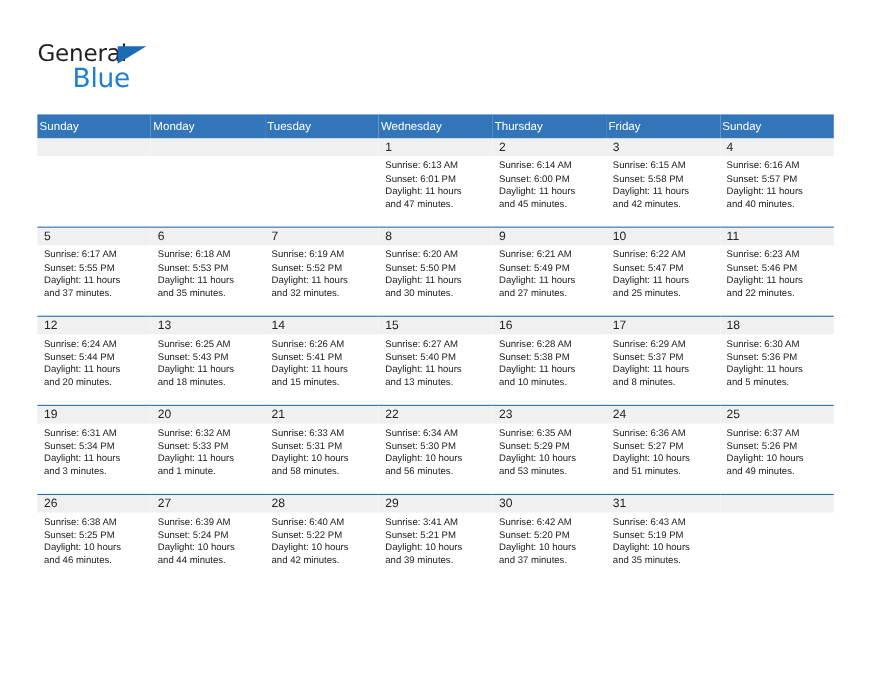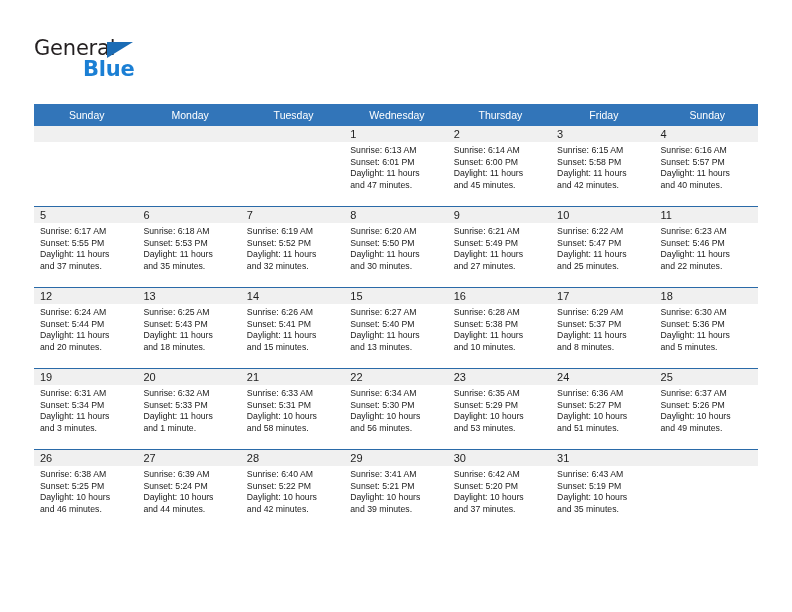--- a/index.html
+++ b/index.html
@@ -52,26 +52,25 @@
     top: 6px;
     width: 0;
     height: 0;
     border-left: 26px solid #1b6cb5;
     border-bottom: 16px solid transparent;
   }
   .logo-blue {
     position: absolute;
     left: 32px;
     top: 21px;
-    font-size: 21px;
+    font-size: 24px;
     letter-spacing: -0.2px;
     color: #1b7fd4;
     font-family: "DejaVu Sans", sans-serif;
-    font-weight: 700;
-    margin-left: 17px;
+    font-weight: 400;
   }
   .title-block {
     position: absolute;
     right: 34px;
     top: 32px;
     text-align: right;
   }
   .cal-title {
     font-size: 26px;
     font-weight: 400;
@@ -95,21 +94,21 @@
     top: 104px;
     width: 724px;
     border-collapse: collapse;
     table-layout: fixed;
   }
   .calendar th {
     background: #3275b9;
     color: #ffffff;
     font-size: 10.5px;
     font-weight: 400;
-    text-align: center;
+    text-align: left;
     padding: 5px 0 5px 2px;
     height: 12px;
     border: none;
   }
   .calendar td {
     vertical-align: top;
     padding: 0;
     border: none;
     border-top: 1.5px solid #2a6aa8;
     height: 80px;

